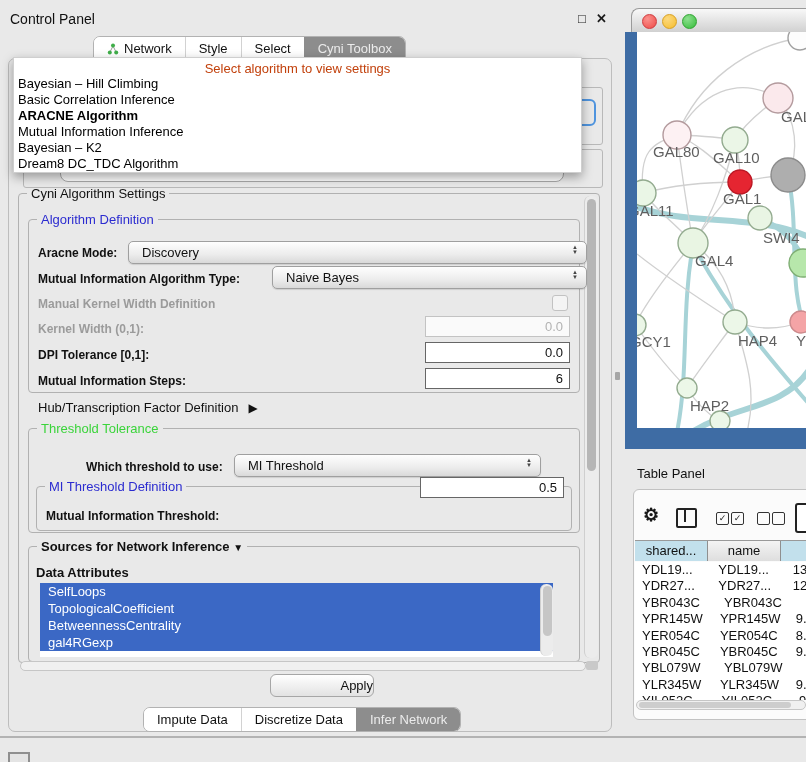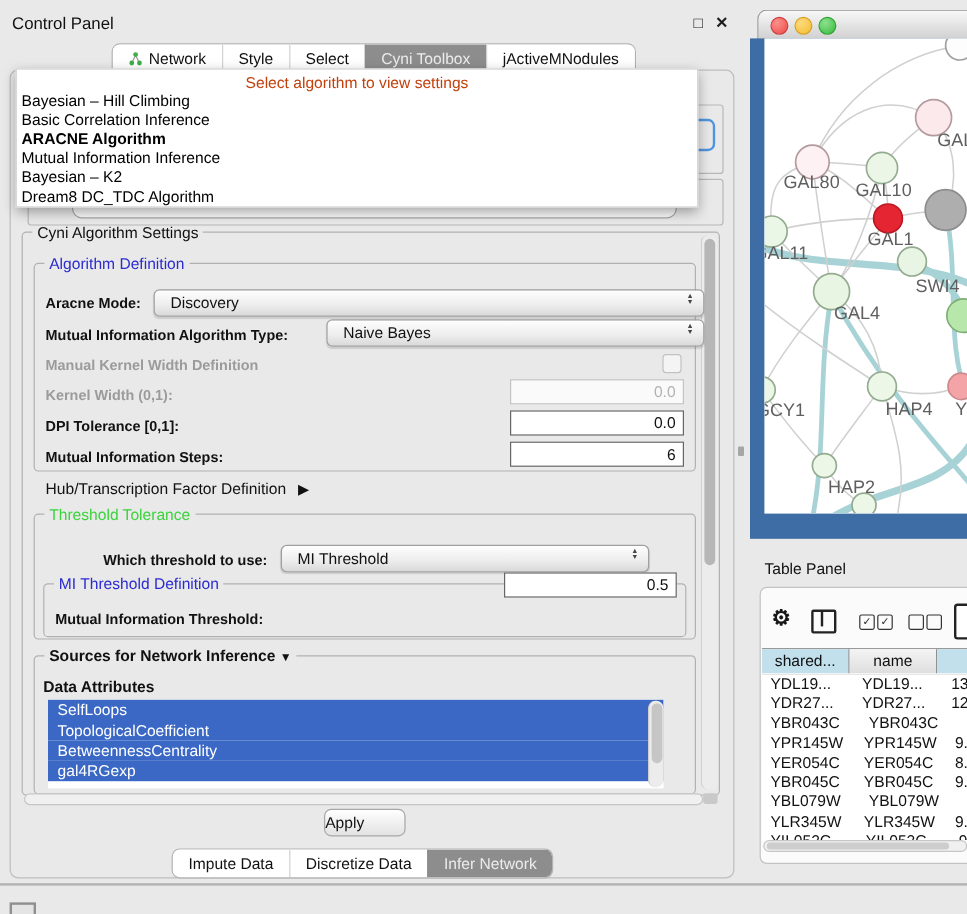--- a/index.html
+++ b/index.html
@@ -42,21 +42,21 @@
   .combo{background:linear-gradient(#fefefe,#ececec 60%,#d9d9d9);border:1px solid #9f9f9f;
          border-radius:5px;font-size:13px;line-height:21px;padding-left:13px;box-shadow:0 1px 1px rgba(0,0,0,.12);}
   .spin{position:absolute;right:8px;top:3px;display:flex;flex-direction:column;align-items:center;
         font-size:6px;line-height:5px;color:#444;}
   .chk{width:14px;height:14px;border:1px solid #c2c2c2;border-radius:3px;background:#f4f4f4;}
   .vsb-track{background:#ececec;border-left:1px solid #cfcfcf;border-radius:6px;}
   .vsb-thumb{position:absolute;left:2px;width:9px;border-radius:5px;background:#b6b6b6;}
   .hsb-track{background:#f0f0f0;border:1px solid #c6c6c6;border-radius:5px;}
   .attr-item{height:17px;line-height:17px;background:#3b68c5;color:#fff;font-size:13px;padding-left:8px;}
   .btn{background:linear-gradient(#ffffff,#e2e2e2);border:1px solid #a6a6a6;border-radius:6px;
-       font-size:13px;text-align:left;line-height:21px;}
+       font-size:13px;text-align:right;line-height:21px;padding-left:36px;}
   .tri-right{display:inline-block;margin-left:10px;font-size:12px;}
   
   .net-titlebar{left:631px;top:8px;width:175px;height:24px;border:1px solid #9a9a9a;border-right:none;
                 border-radius:8px 0 0 0;background:linear-gradient(#f8f8f8,#cfcfcf);}
   .light{position:absolute;top:5px;width:13px;height:13px;border-radius:50%;}
   .net-frame{left:625px;top:32px;width:181px;height:417px;background:#3e6ca4;}
   .net-canvas{left:12px;top:0;width:169px;height:396px;background:#fff;position:absolute;overflow:hidden;}
   .net-label{font-size:15px;fill:#5f5f5f;font-family:"Liberation Sans",sans-serif;}
   .et{fill:none;stroke:#a7d3d7;}
   .eg{fill:none;stroke:#d0d0d0;stroke-width:1.3;}
@@ -97,23 +97,20 @@
     <span>Network</span>
   </div>
   <div class="tab">
       <span>Style</span>
     </div>
   <div class="tab">
       <span>Select</span>
     </div>
   <div class="tab selected">
       <span>Cyni Toolbox</span>
-    </div>
-  <div class="tab">
-      <span>jActiveMNodules</span>
     </div>
 </div>
 
 <div class="abs frag-box" style="left:23px;top:87px;width:578px;height:56px;"></div>
 <div class="abs frag-bluebtn" style="left:574px;top:99px;width:18px;height:23px;"></div>
 <div class="abs frag-box" style="left:23px;top:149px;width:578px;height:37px;"></div>
 <div class="abs frag-combo" style="left:60px;top:155px;width:502px;height:25px;"></div>
 
 <div class="abs popup">
   <div class="popup-placeholder">Select algorithm to view settings</div>

